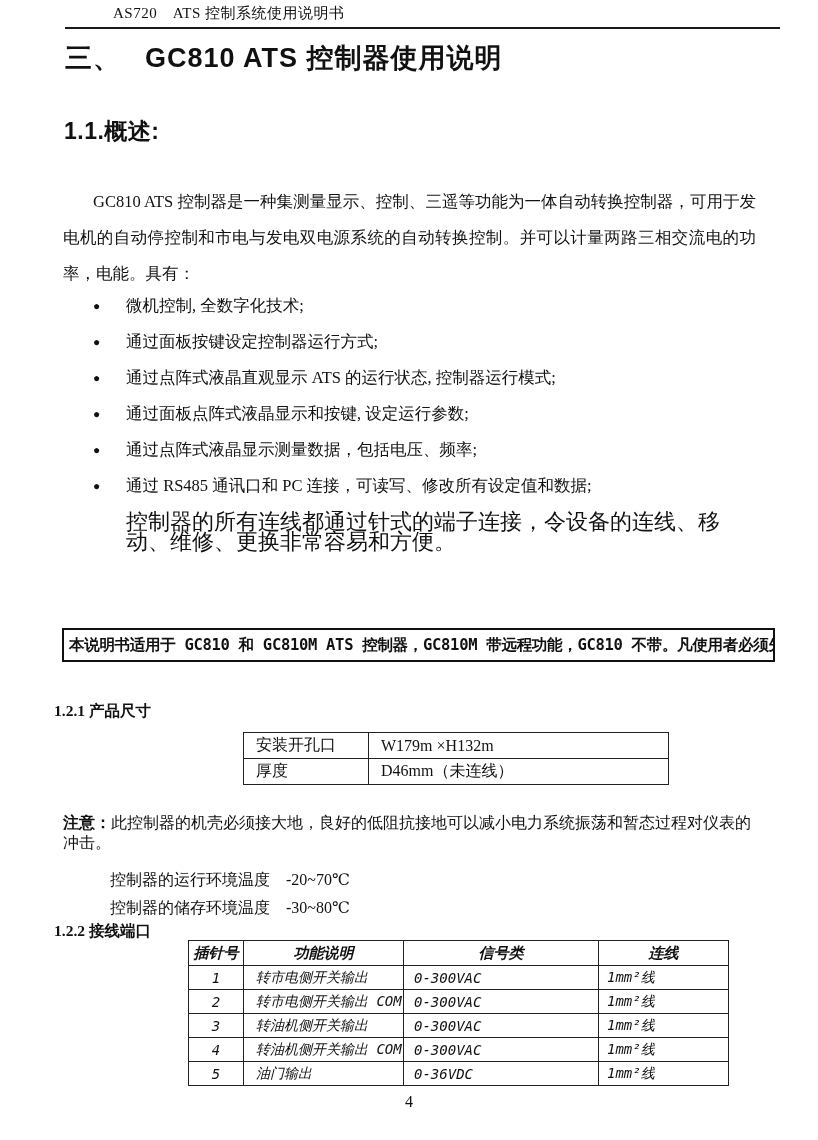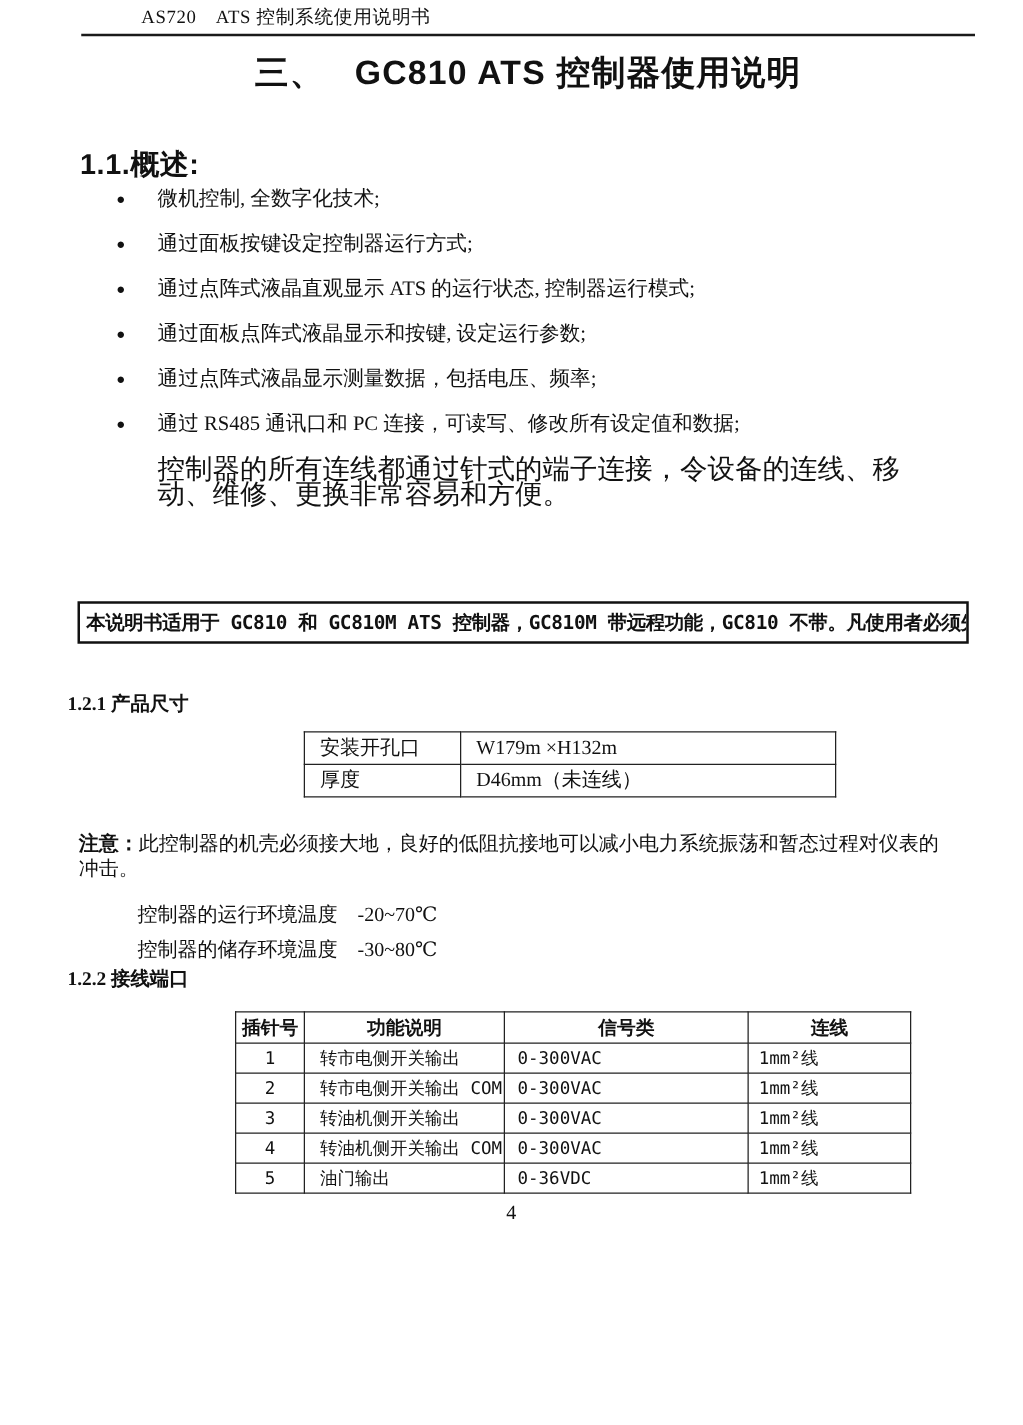--- a/index.html
+++ b/index.html
@@ -14,21 +14,21 @@
     color: #111;
     font-family: "Liberation Serif", "DejaVu Serif", serif;
     overflow: hidden;
   }
   .header { padding-top: 4px; margin-left: 75px; font-size: 15px; letter-spacing: 0.5px; }
   .header-rule { margin: 4px 0 0 27px; border-top: 2px solid #1a1a1a; }
 
   h1.doc-h1 {
     margin: 13px 0 0 27px;
     font-family: "Liberation Sans", "DejaVu Sans", sans-serif;
-    font-size: 27px; font-weight: bold; line-height: 32px; letter-spacing: 1px; text-align: center;
+    font-size: 27px; font-weight: bold; line-height: 32px; letter-spacing: 1px;
   }
   h1.doc-h1 .h1-num { margin-right: 24px; }
 
   h2.doc-h2 {
     margin: 43px 0 0 26px;
     font-family: "Liberation Sans", "DejaVu Sans", sans-serif;
     font-size: 23px; font-weight: bold; line-height: 28px; letter-spacing: 0.5px;
   }
   h2.doc-h2.sec-12 { margin-top: 60px; line-height: 30px; }
 
@@ -75,21 +75,21 @@
   table.dims { margin: 12px 0 0 205px; width: 425px; table-layout: fixed; }
   table.dims td { height: 26px; font-size: 16px; padding: 0 0 0 12px; vertical-align: middle; }
   table.dims col.c1 { width: 125px; }
   table.dims col.c2 { width: 300px; }
 
   p.note { margin: 28px 20px 0 25px; font-size: 16px; line-height: 20px; }
   p.note .note-label { font-weight: bold; }
   p.temp { margin: 17px 0 0 72px; font-size: 16px; line-height: 20px; }
   p.temp.t2 { margin-top: 8px; }
 
-  table.pins { margin: 16px 0 0 150px; width: 540px; table-layout: fixed; }
+  table.pins { margin: 0 0 0 150px; width: 540px; table-layout: fixed; font-style: italic; }
   table.pins col.p1 { width: 55px; }
   table.pins col.p2 { width: 160px; }
   table.pins col.p3 { width: 195px; }
   table.pins col.p4 { width: 130px; }
   table.pins th {
     height: 25px; font-size: 15px; font-weight: bold;
     text-align: center; vertical-align: middle;
   }
   table.pins td {
     height: 24px; font-size: 14px; vertical-align: middle;
@@ -111,20 +111,21 @@
     <span>AS720　ATS 控制系统使用说明书</span>
   </div>
   <div class="header-rule"></div>
 
   <h1 class="doc-h1">
     <span class="h1-num">三、</span><span>GC810 ATS 控制器使用说明</span>
   </h1>
 
   <h2 class="doc-h2">1.1.概述:</h2>
 
+  <p class="intro">GC810 ATS 控制器是一种集测量显示、控制、三遥等功能为一体自动转换控制器，可用于发电机的自动停控制和市电与发电双电源系统的自动转换控制。并可以计量两路三相交流电的功率，电能。具有：</p>
 
   <ul class="feature-list">
     <li>
       <span class="bullet-dot">●</span>
       <span>微机控制, 全数字化技术;</span>
     </li>
     <li>
       <span class="bullet-dot">●</span>
       <span>通过面板按键设定控制器运行方式;</span>
     </li>

